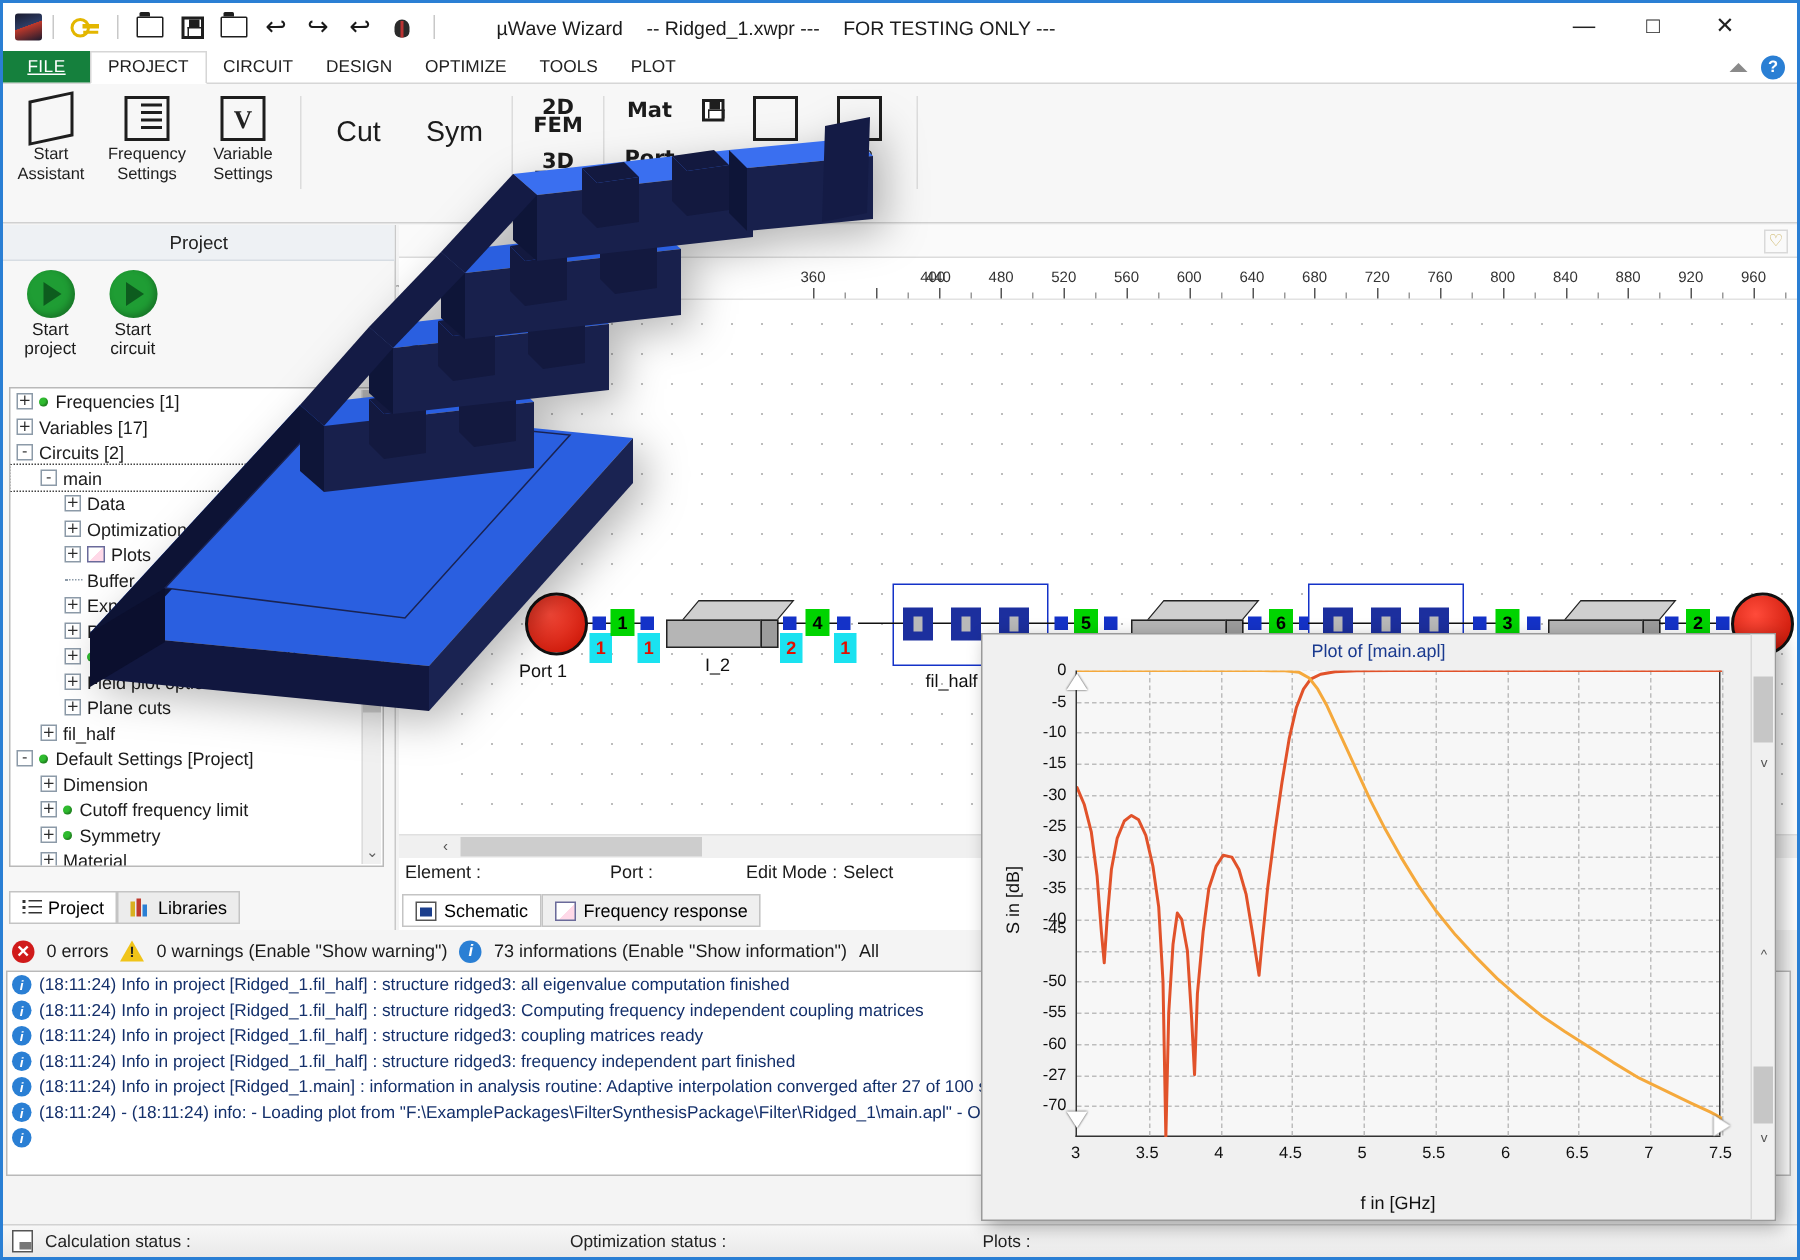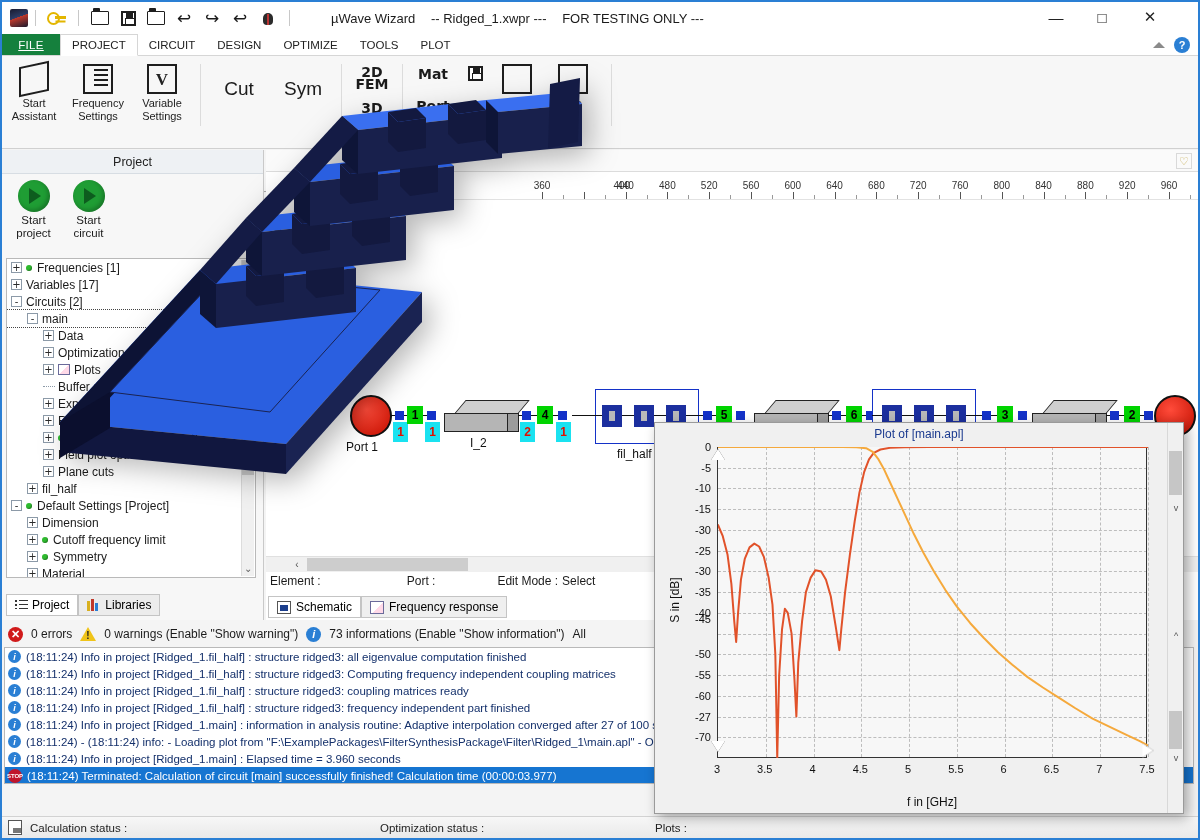--- a/index.html
+++ b/index.html
@@ -715,25 +715,20 @@
         <div class="msgrow">
           <span class="badge-i" style="flex: 0 0 auto; width: 13px; height: 13px; font-size: 9px;">i</span>
           <span>(18:11:24)  Info in project [Ridged_1.main] : information in analysis routine: Adaptive interpolation converged after 27 of 100 steps</span>
         </div>
         <div class="msgrow">
           <span class="badge-i" style="flex: 0 0 auto; width: 13px; height: 13px; font-size: 9px;">i</span>
           <span>(18:11:24) - (18:11:24)  info:   - Loading plot from "F:\ExamplePackages\FilterSynthesisPackage\Filter\Ridged_1\main.apl"  - OK!</span>
         </div>
         <div class="msgrow">
           <span class="badge-i" style="flex: 0 0 auto; width: 13px; height: 13px; font-size: 9px;">i</span>
-          <span>(18:11:24)  Info in project [Ridged_1.main] : Elapsed time = 3.960 seconds</span>
-        </div>
-        <div class="msgrow selected">
-          <span class="stopico">STOP</span>
-          <span>(18:11:24)  Terminated: Calculation of circuit [main] successfully finished!  Calculation time (00:00:03.977)</span>
         </div>
       </div>
 
   </div>
 
   <div class="statusbar">
     <span class="sb-ico"></span>
     <span style="width:350px">Calculation status :</span>
     <span style="width:275px">Optimization status :</span>
     <span>Plots :</span>

